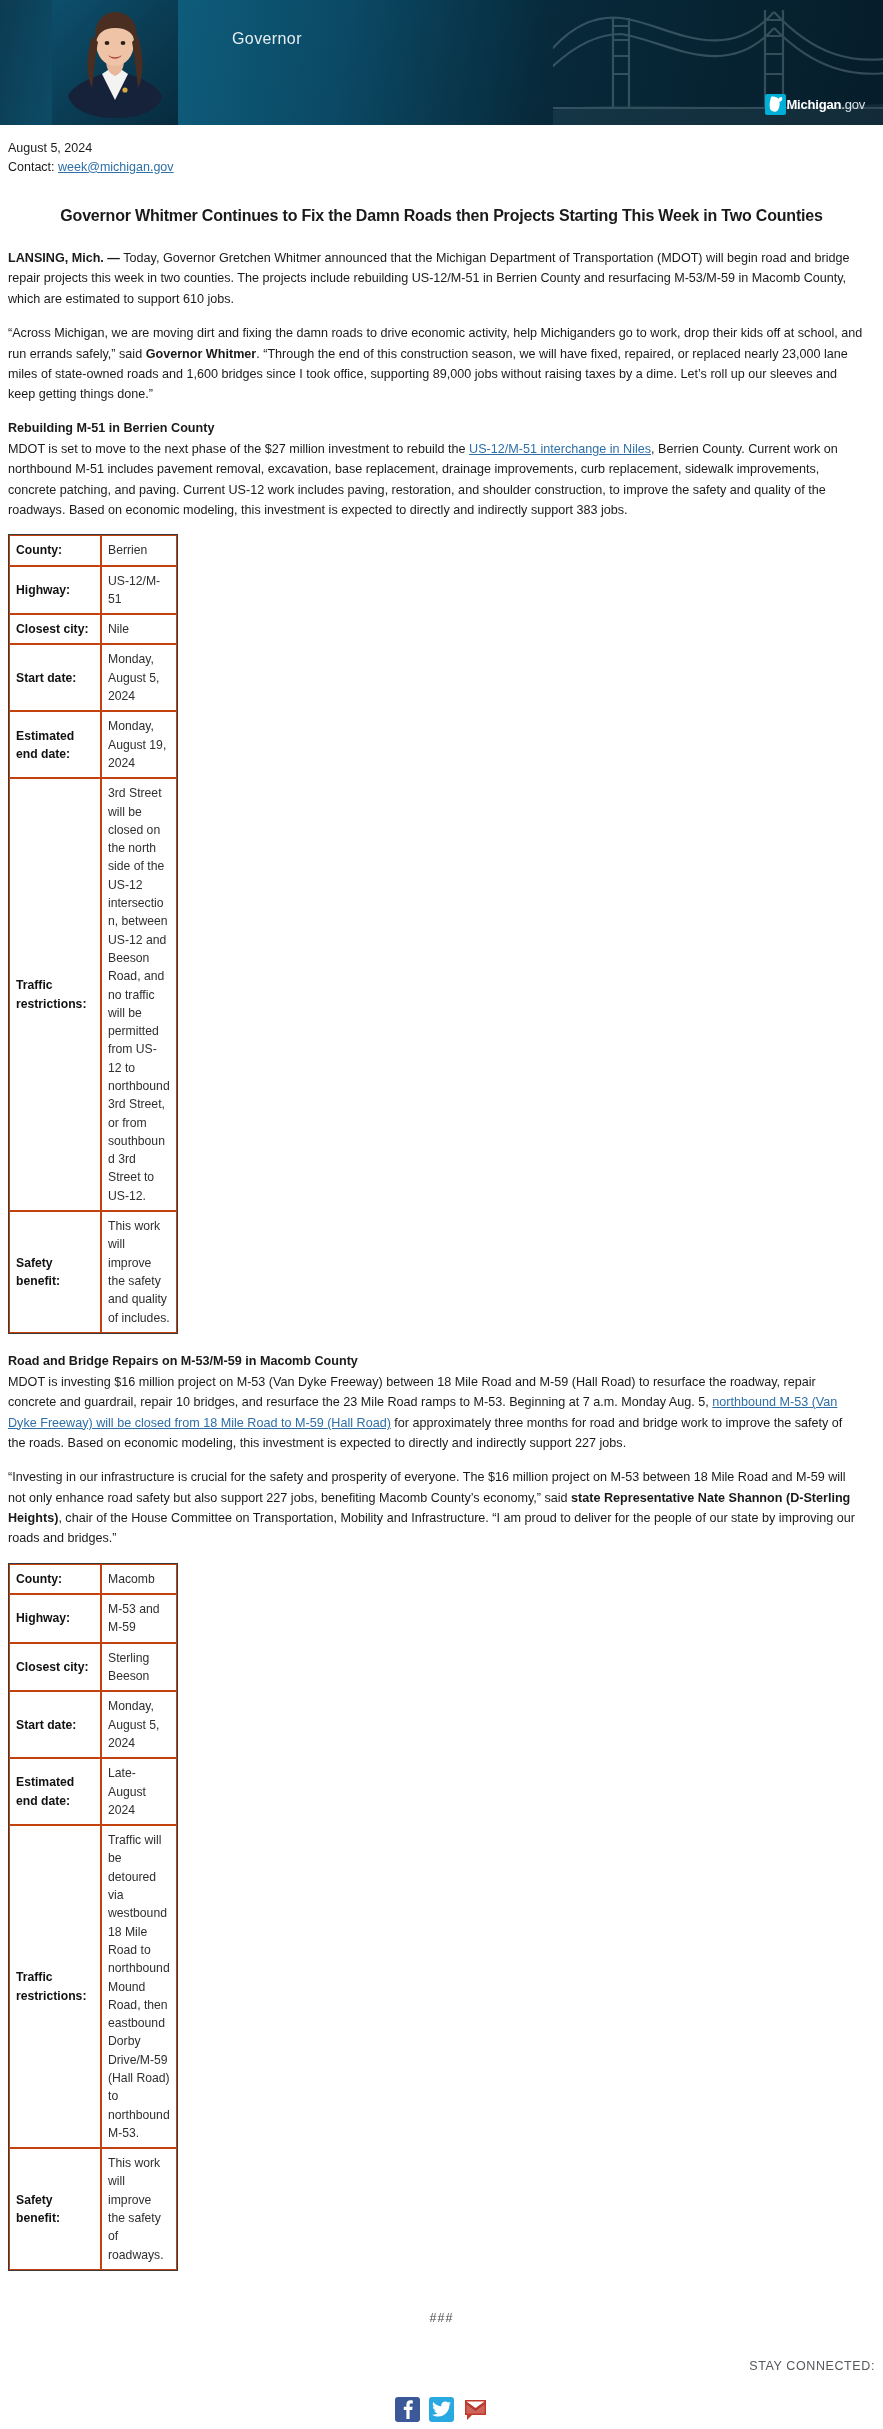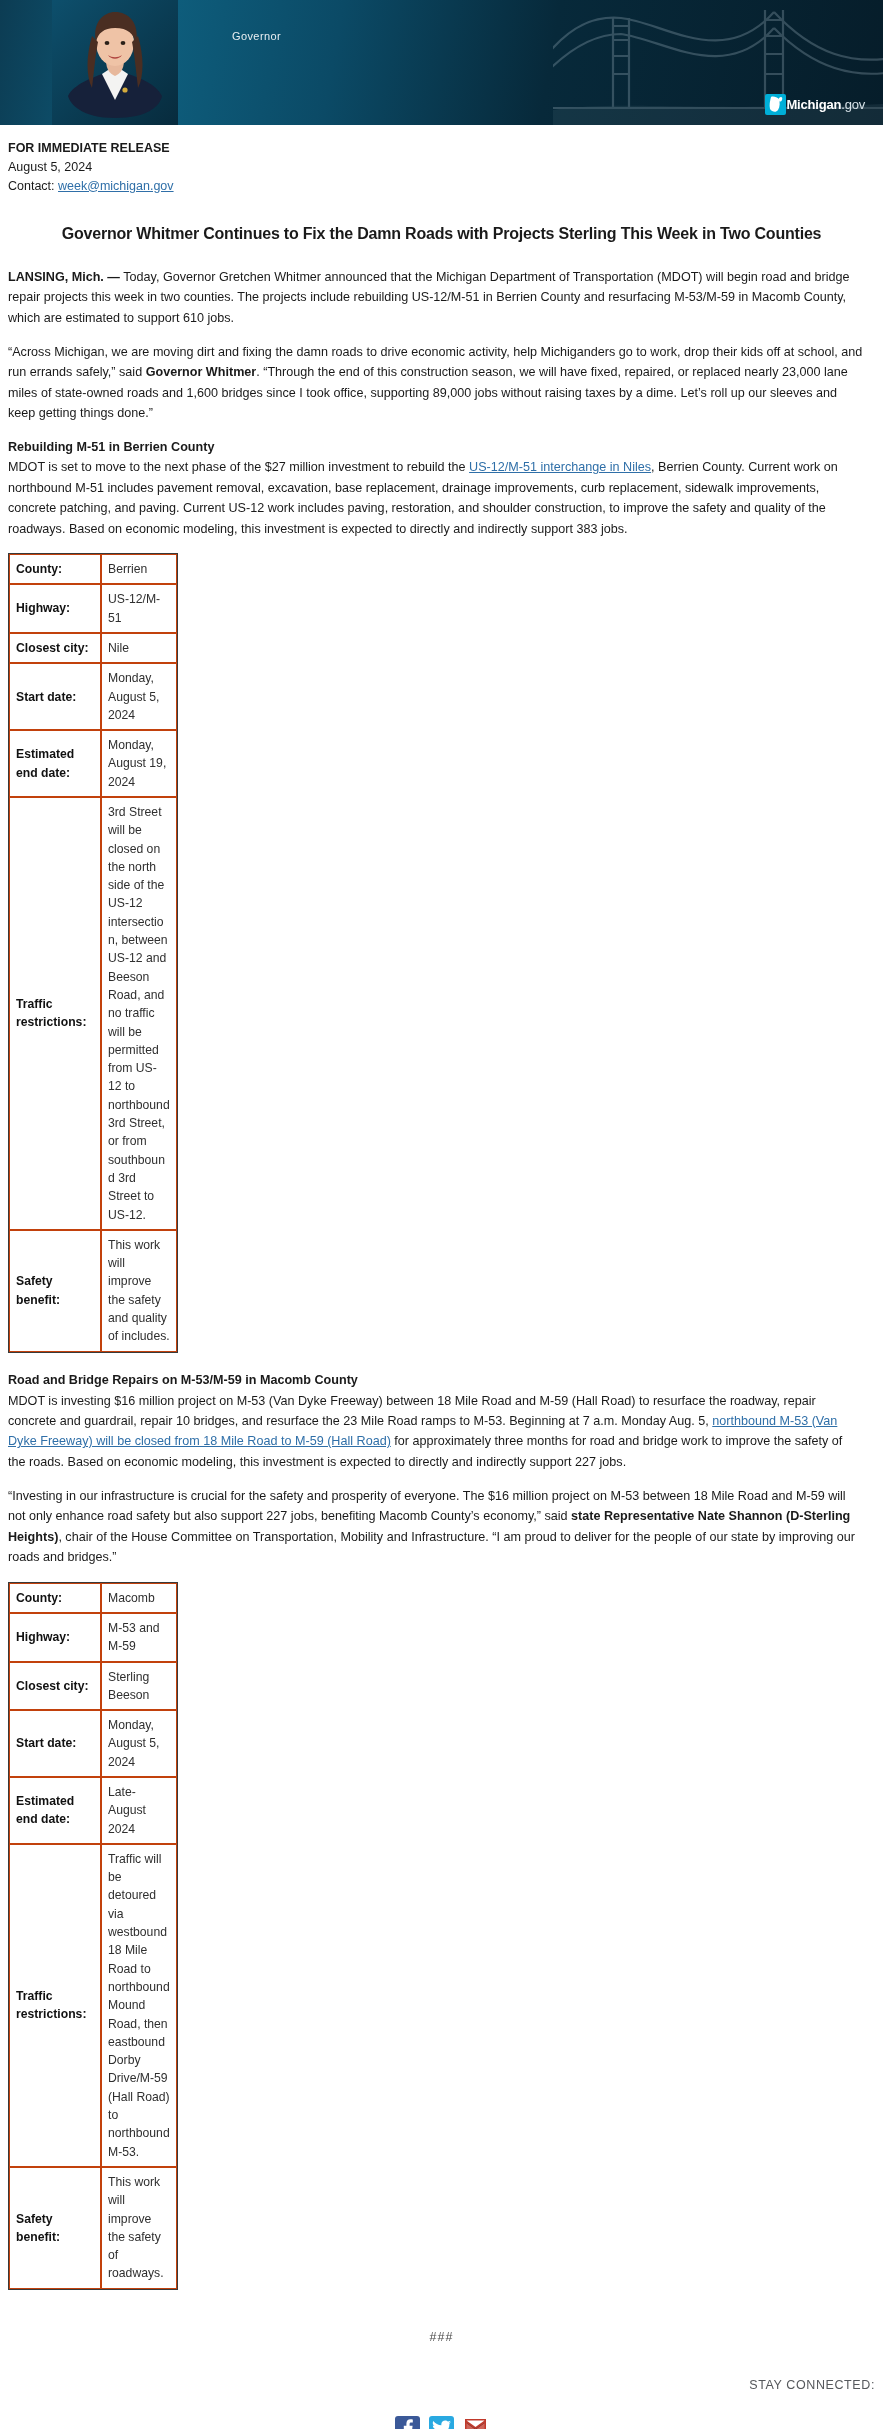--- a/index.html
+++ b/index.html
@@ -42,21 +42,21 @@
     width: 126px;
     height: 125px;
   }
   .banner-text {
     position: absolute;
     left: 232px;
     top: 30px;
     color: #ffffff;
   }
   .banner-eyebrow {
-    font-size: 11px;
+    font-size: 16px;
     letter-spacing: .4px;
     color: #e8eef2;
     font-weight: 400;
     margin: 0 0 2px 0;
   }
   .banner-name {
     font-size: 33px;
     font-weight: 700;
     letter-spacing: -.5px;
     line-height: 1.08;
@@ -240,29 +240,28 @@
           <path d="M12 3 C 14 1, 16 2, 15 5 C 14 7, 12 7, 12 5 Z" fill="#ffffff"></path>
         </svg>
       </span>
       <span class="mi-logo-text"><span>Michigan</span><span class="gov">.gov</span></span>
     </div>
   </div>
 
   <div class="content">
 
     <div class="release-meta">
-      <div class="label">FOR IMMEDIATE RELEASE</div>
       <div>August 5, 2024</div>
       <div>
         <span>Contact:</span>
         <a>week@michigan.gov</a>
       </div>
     </div>
 
-    <h1 class="headline">Governor Whitmer Continues to Fix the Damn Roads with Projects Sterling This Week in Two Counties</h1>
+    <h1 class="headline">Governor Whitmer Continues to Fix the Damn Roads then Projects Starting This Week in Two Counties</h1>
 
     <p class="body">
       <span class="b">LANSING, Mich. —</span><span> Today, Governor Gretchen Whitmer announced that the Michigan Department of Transportation (MDOT) will begin road and bridge repair projects this week in two counties. The projects include rebuilding US-12/M-51 in Berrien County and resurfacing M-53/M-59 in Macomb County, which are estimated to support 610 jobs.</span>
     </p>
 
     <p class="body">
       <span>“Across Michigan, we are moving dirt and fixing the damn roads to drive economic activity, help Michiganders go to work, drop their kids off at school, and run errands safely,” said </span><span class="b">Governor Whitmer</span><span>. “Through the end of this construction season, we will have fixed, repaired, or replaced nearly 23,000 lane miles of state-owned roads and 1,600 bridges since I took office, supporting 89,000 jobs without raising taxes by a dime. Let’s roll up our sleeves and keep getting things done.”</span>
     </p>
 
     <p class="section-head">Rebuilding M-51 in Berrien County</p>

